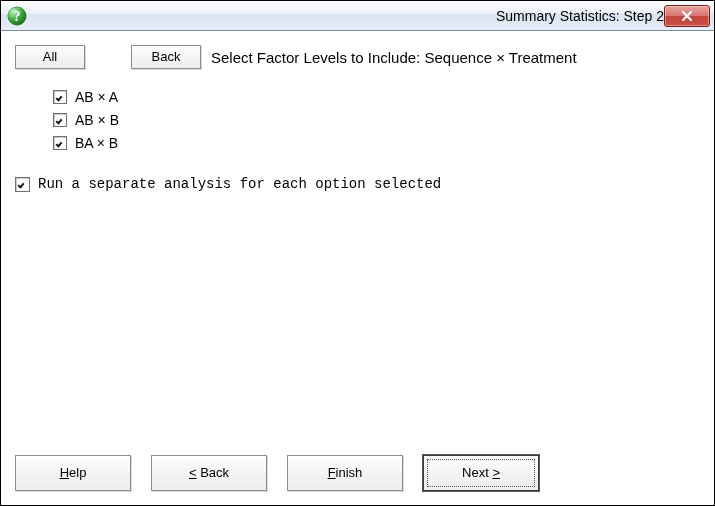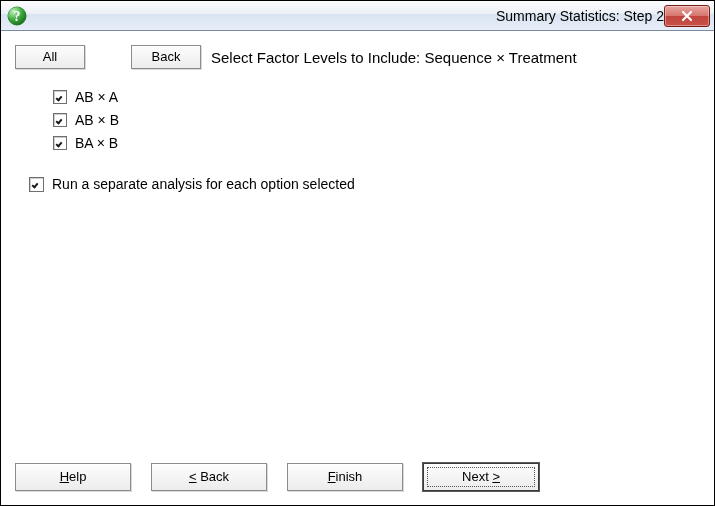--- a/index.html
+++ b/index.html
@@ -105,22 +105,22 @@
     margin-top: 4px;
   }
   .factor-row, .option-row {
     display: flex;
     align-items: center;
     margin: 5px 0;
     font-size: 14px;
     line-height: 18px;
   }
   .option-row {
-    margin-left: 14px;
     margin-top: 18px;
+    font-family: Liberation Mono, monospace;
   }
   .chk {
     width: 14px;
     height: 14px;
     border: 1px solid #6f6f6f;
     background: #fff;
     box-shadow: inset 1px 1px 0 rgba(0,0,0,0.2);
     margin-right: 8px;
     position: relative;
     box-sizing: border-box;
@@ -145,21 +145,21 @@
   .footer {
     padding: 14px;
     display: flex;
     gap: 20px;
     justify-content: flex-start;
     align-items: center;
     box-sizing: border-box;
   }
   .btn.wiz {
     width: 116px;
-    height: 28px;
+    height: 36px;
   }
   .btn.default-btn {
     outline: 1px dotted #555;
     outline-offset: -5px;
     border: 1px solid #3a3a3a;
     box-shadow: 0 0 0 1px #5a5a5a, 0 1px 0 #fff inset;
   }
   .mnemonic {
     text-decoration: underline;
   }

